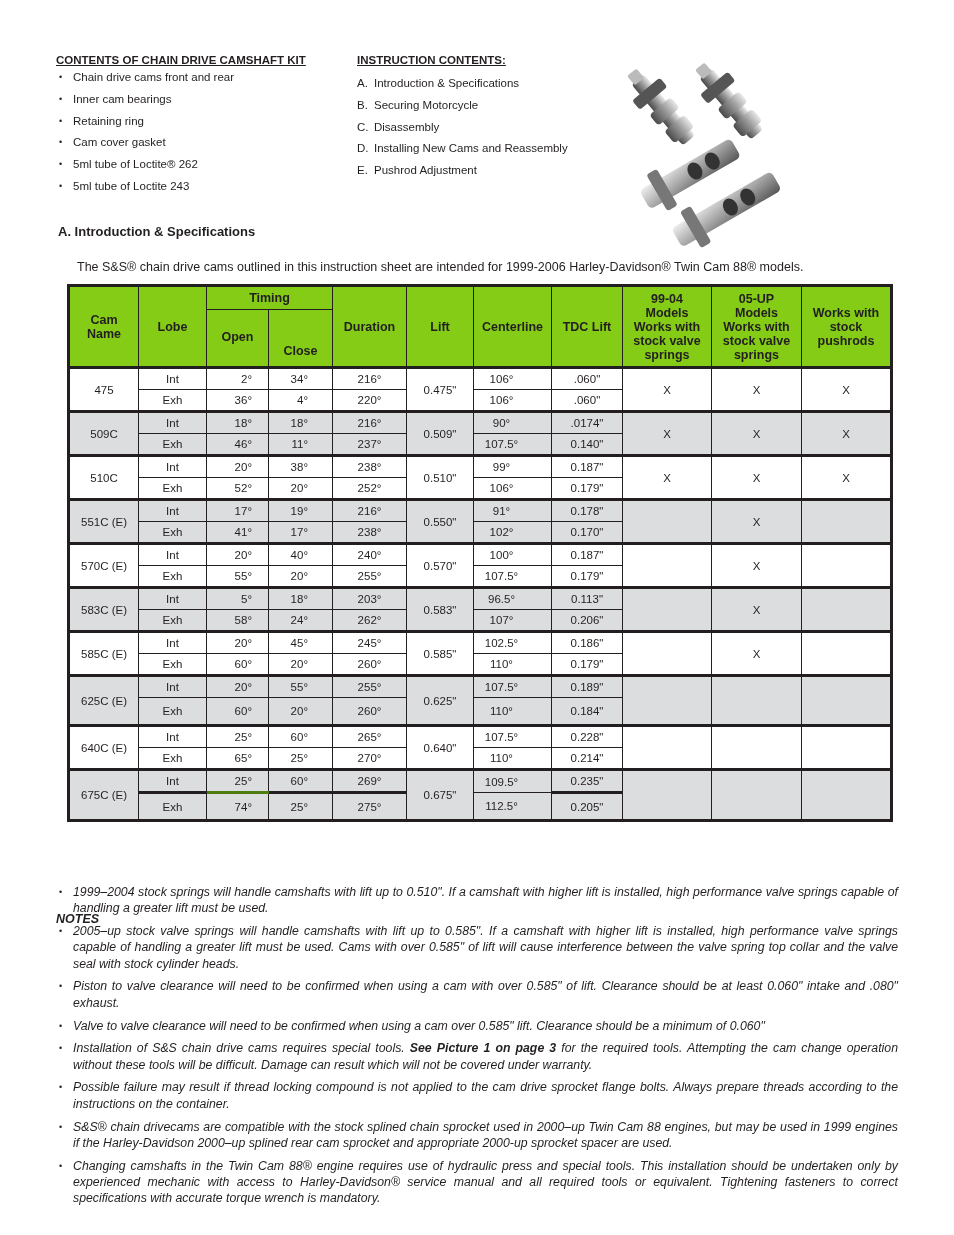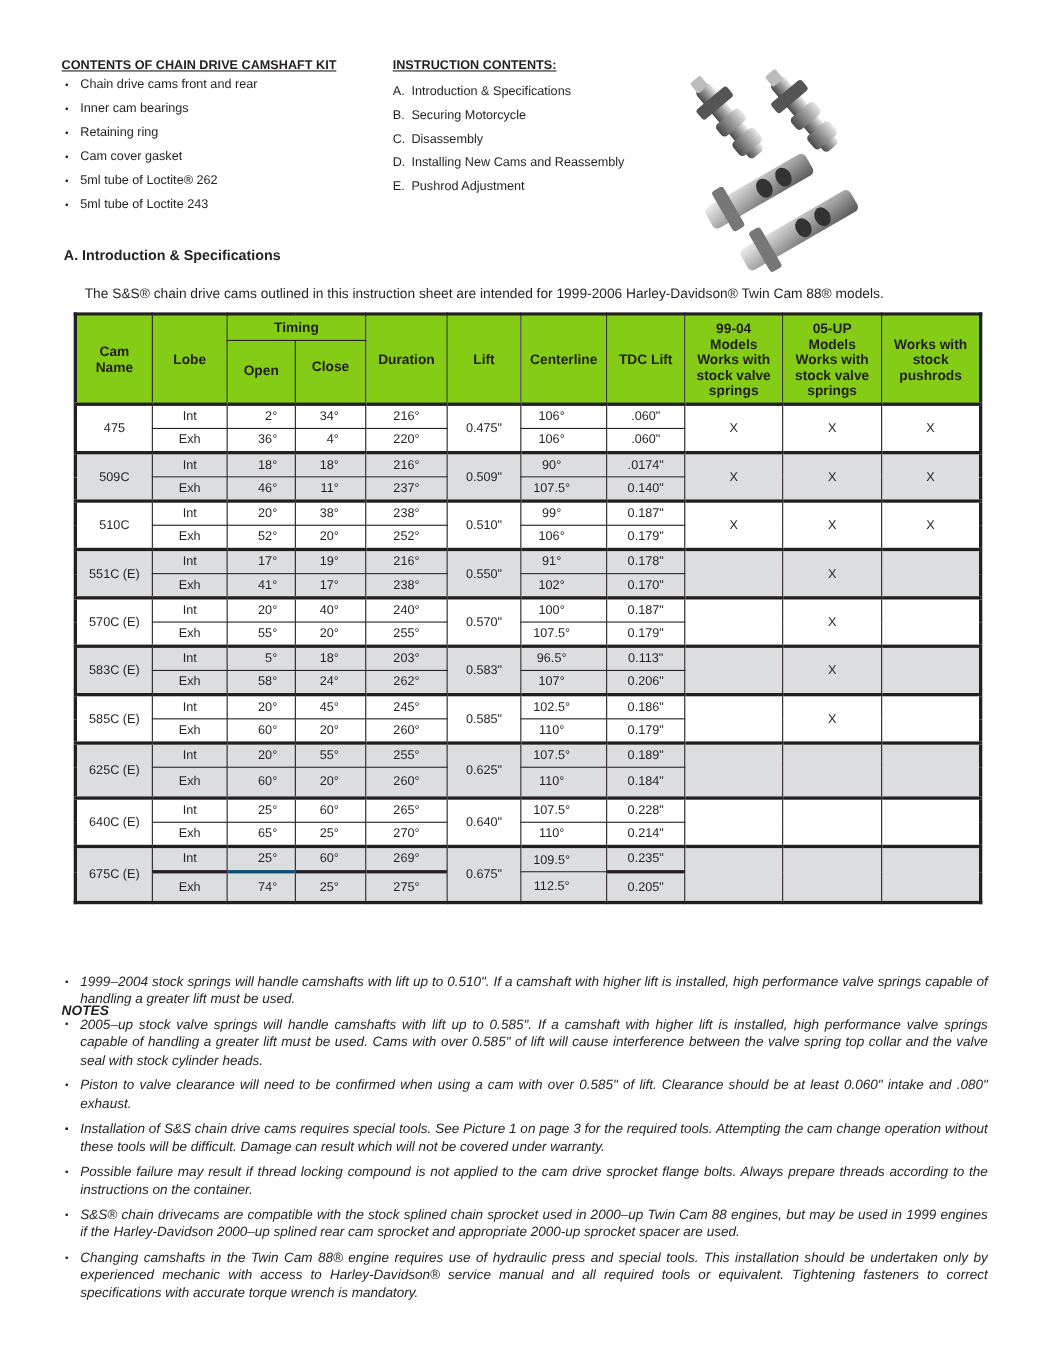--- a/index.html
+++ b/index.html
@@ -38,21 +38,21 @@
   td.cl { text-align: left; padding-right: 22px !important; }
   td.od { text-align: right !important; padding-right: 16px !important; }
   td.cd { text-align: right !important; padding-right: 24px !important; }
 
   
   .notes-title { font-weight: bold; font-style: italic; font-size: 12.5px; }
   .notes { position: absolute; left: 56px; top: 884px; width: 842px; margin: 0; padding: 0; list-style: none;
            font-style: italic; font-size: 12.3px; line-height: 16.3px; text-align: justify; }
   .notes li { position: relative; padding-left: 17px; margin-bottom: 6.5px; }
   .notes li .bullet { position: absolute; left: 3px; top: 0; font-style: normal; font-size: 9px; }
-  .notes b { font-weight: normal; }
+  .notes b { font-weight: bold; }
 </style>
 </head>
 <body>
 
 <div class="abs h-bold" style="left:56px; top:54px;">CONTENTS OF CHAIN DRIVE CAMSHAFT KIT</div>
 <ul class="list" style="left:56px; top:70px;">
   <li><span class="bullet">•</span><span>Chain drive cams front and rear</span></li>
   <li><span class="bullet">•</span><span>Inner cam bearings</span></li>
   <li><span class="bullet">•</span><span>Retaining ring</span></li>
   <li><span class="bullet">•</span><span>Cam cover gasket</span></li>
@@ -139,21 +139,21 @@
       <th rowspan="2">Duration</th>
       <th rowspan="2">Lift</th>
       <th rowspan="2">Centerline</th>
       <th rowspan="2">TDC Lift</th>
       <th rowspan="2" style="padding:0 8px;">99-04 Models Works with stock valve springs</th>
       <th rowspan="2" style="padding:0 8px;">05-UP Models Works with stock valve springs</th>
       <th rowspan="2" style="padding:0 10px;">Works with stock pushrods</th>
     </tr>
     <tr style="height:58px;">
       <th style="vertical-align:bottom; padding-bottom:22px;">Open</th>
-      <th style="vertical-align:bottom; padding-bottom:26px;">Close</th>
+      <th style="vertical-align:bottom; padding-bottom:8px;">Close</th>
     </tr>
   </thead>
   <tbody>
 
     <tr class="w">
       <td rowspan="2" class="thick-top">475</td>
       <td class="thick-top">Int</td>
       <td class="thick-top od">2°</td>
       <td class="thick-top cd">34°</td>
       <td class="thick-top">216°</td>
@@ -357,32 +357,32 @@
       <td class="thick-top">269°</td>
       <td rowspan="2" class="thick-top">0.675"</td>
       <td class="thick-top cl">109.5°</td>
       <td class="thick-top">0.235"</td>
       <td rowspan="2" class="thick-top"></td>
       <td rowspan="2" class="thick-top"></td>
       <td rowspan="2" class="thick-top"></td>
     </tr>
     <tr class="g" style="height:28px;">
       <td style="border-top:3px solid #231f20;">Exh</td>
-      <td style="border-top:3px solid #0c4a6e;" class="od">74°</td>
+      <td style="border-top:3px solid #4d7c0f;" class="od">74°</td>
       <td style="border-top:3px solid #231f20;" class="cd">25°</td>
       <td style="border-top:3px solid #231f20;">275°</td>
       <td style="border-top:1px solid #d946ef;" class="cl">112.5°</td>
       <td style="border-top:3px solid #231f20;">0.205"</td>
     </tr>
   </tbody>
 </table>
 
 <div class="abs notes-title" style="left:56px; top:912px;">NOTES</div>
 <ul class="notes">
   <li><span class="bullet">•</span><span>1999–2004 stock springs will handle camshafts with lift up to 0.510". If a camshaft with higher lift is installed, high performance valve springs capable of handling a greater lift must be used.</span></li>
   <li><span class="bullet">•</span><span>2005–up stock valve springs will handle camshafts with lift up to 0.585". If a camshaft with higher lift is installed, high performance valve springs capable of handling a greater lift must be used. Cams with over 0.585" of lift will cause interference between the valve spring top collar and the valve seal with stock cylinder heads.</span></li>
   <li><span class="bullet">•</span><span>Piston to valve clearance will need to be confirmed when using a cam with over 0.585" of lift. Clearance should be at least 0.060" intake and .080" exhaust.</span></li>
-  <li><span class="bullet">•</span></li>
+  <li><span class="bullet">•</span><span>Valve to valve clearance will need to be confirmed when using a cam over 0.585" lift. Clearance should be a minimum of 0.060"</span></li>
   <li><span class="bullet">•</span><span>Installation of S&amp;S chain drive cams requires special tools. </span><b>See Picture 1 on page 3</b><span> for the required tools. Attempting the cam change operation without these tools will be difficult. Damage can result which will not be covered under warranty.</span></li>
   <li><span class="bullet">•</span><span>Possible failure may result if thread locking compound is not applied to the cam drive sprocket flange bolts. Always prepare threads according to the instructions on the container.</span></li>
   <li><span class="bullet">•</span><span>S&amp;S® chain drivecams are compatible with the stock splined chain sprocket used in 2000–up Twin Cam 88 engines, but may be used in 1999 engines if the Harley-Davidson 2000–up splined rear cam sprocket and appropriate 2000-up sprocket spacer are used.</span></li>
   <li><span class="bullet">•</span><span>Changing camshafts in the Twin Cam 88® engine requires use of hydraulic press and special tools. This installation should be undertaken only by experienced mechanic with access to Harley-Davidson® service manual and all required tools or equivalent. Tightening fasteners to correct specifications with accurate torque wrench is mandatory.</span></li>
 </ul>
 
 </body></html>

